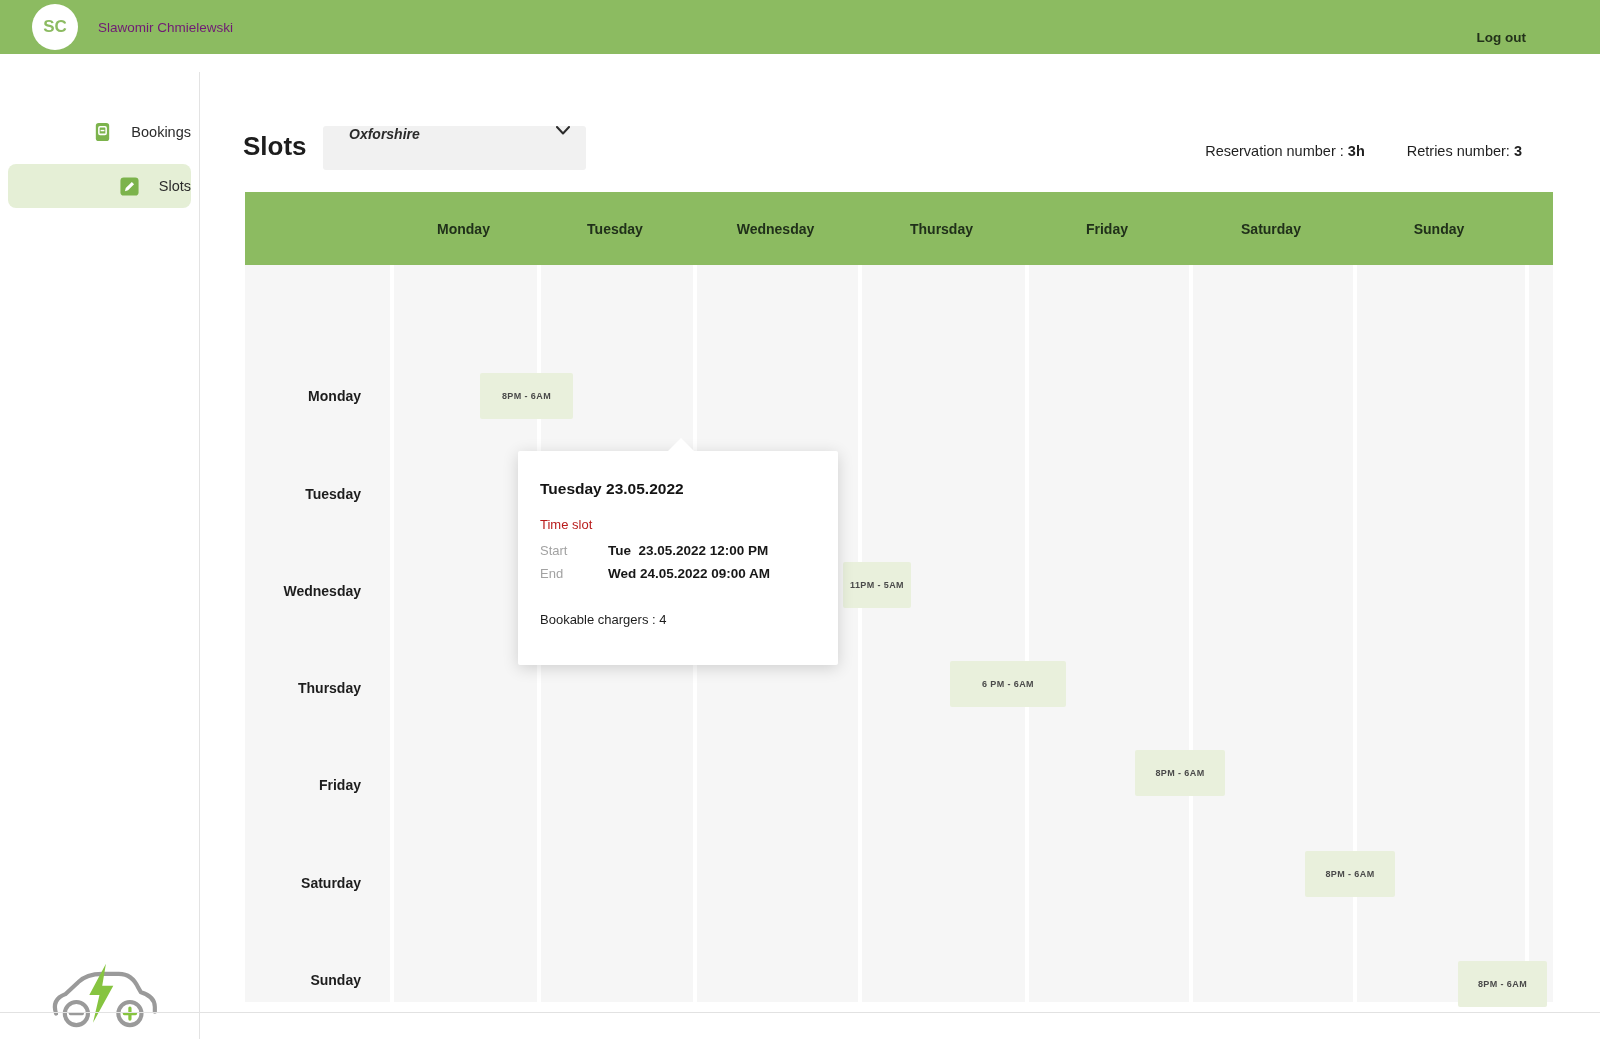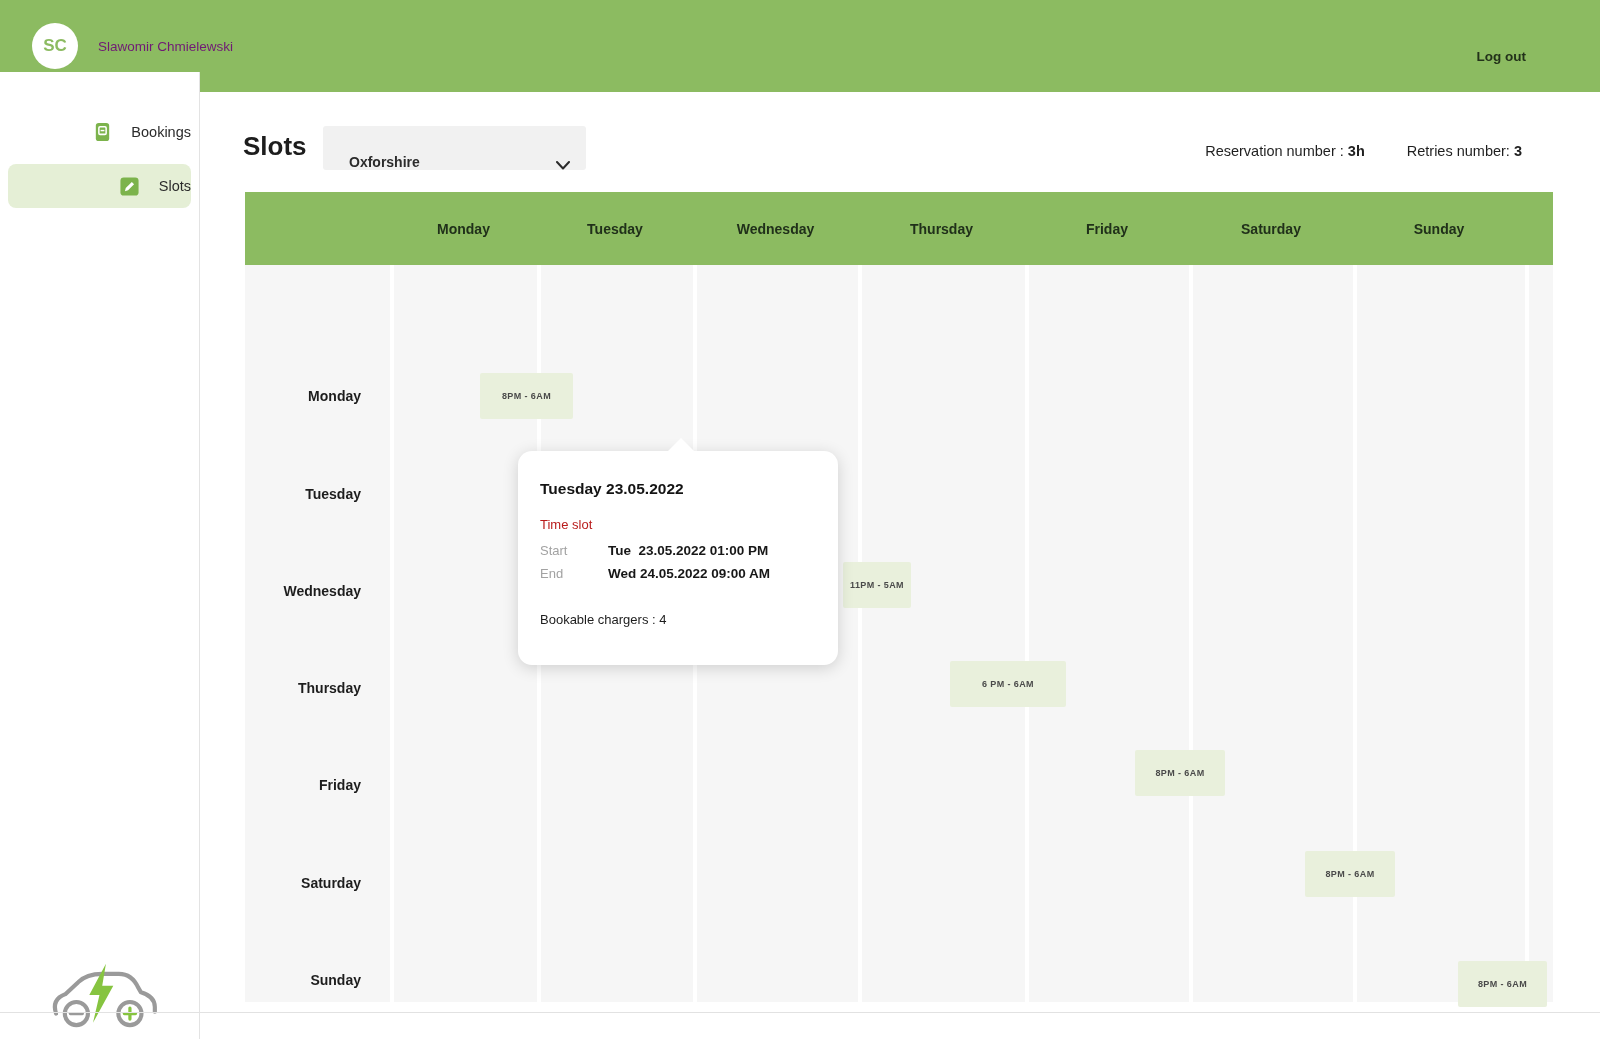--- a/index.html
+++ b/index.html
@@ -1,20 +1,20 @@
 <!DOCTYPE html>
 <html><head>
 <meta charset="utf-8">
 <style>
   * { margin:0; padding:0; box-sizing:border-box; }
   html,body { width:1600px; height:1039px; overflow:hidden; background:#fff;
               font-family:"Liberation Sans","DejaVu Sans",sans-serif; color:#222; }
 
   
-  .topbar { position:absolute; left:0; top:0; width:1600px; height:92px;
+  .topbar { position:absolute; left:0; top:0; width:1600px; height:54px;
             background:#8cbb61; display:flex; align-items:center; }
   .avatar { width:46px; height:46px; border-radius:50%; background:#fff;
             margin-left:32px; display:flex; align-items:center; justify-content:center;
             font-weight:bold; font-size:17px; color:#8cbb61; cursor:pointer; }
   .user-name { margin-left:20px; font-size:13.5px; font-weight:500; color:#701a75; }
   .logout { margin-left:auto; margin-right:74px; font-size:13.5px; font-weight:600;
             color:#23321a; cursor:pointer;margin-top:20px; }
 
   
   .sidebar { position:absolute; left:0; top:72px; width:200px; height:967px;
@@ -27,22 +27,22 @@
   .nav-item .nav-label { margin-left:17px; font-size:14.5px; font-weight:500; color:#2b2b2b; }
 
   .logo { position:absolute; left:34px; top:888px; width:142px; text-align:center; }
   .logo-text { margin-top:2px; font-size:21px; font-weight:bold; letter-spacing:1px; }
   .logo-text .lt-gray { color:#8f8f8f; }
   .logo-text .lt-green { color:#86c440; }
 
   
   .page-title { position:absolute; left:243px; top:131px; font-size:26px; font-weight:600; color:#1d1d1d; }
   .region-select { position:absolute; left:323px; top:126px; width:263px; height:44px;
-                   background:#f1f1f1; border-radius:3px; display:flex; align-items:flex-end;
-                   cursor:pointer; }
+                   background:#f1f1f1; border-radius:3px; display:flex; align-items:flex-start;
+                   cursor:pointer;font-style:italic; }
   .region-select .rs-value { margin-left:26px; font-size:14px; font-weight:600; color:#2b2b2b; }
   .region-select .rs-chevron { margin-left:auto; margin-right:16px; display:flex; }
   .meta { position:absolute; right:78px; top:143px; display:flex; gap:42px;
           font-size:14.5px; color:#1f1f1f; }
   .meta b { font-weight:bold; }
 
   
   .grid { position:absolute; left:245px; top:192px; width:1308px; height:810px; }
   .grid-header { position:absolute; left:0; top:0; width:1308px; height:73px; background:#8cbb61; }
   .day-header { position:absolute; top:0; height:73px; display:flex; align-items:center;
@@ -51,21 +51,21 @@
   .sep { position:absolute; top:73px; width:4px; height:737px; background:#fff; z-index:1; }
   .row-label { position:absolute; left:0; width:116px; text-align:right; font-size:14px;
                font-weight:bold; color:#1d1d1d; z-index:2; }
   .chip { position:absolute; background:#e9f0dc; border-radius:2px; z-index:2;
           display:flex; align-items:center; justify-content:center;
           font-size:9px; font-weight:600; letter-spacing:.4px; color:#4a4a4a; cursor:pointer; }
   .chip.selected { border:1.5px solid #a9cb7e; box-shadow:0 2px 6px rgba(0,0,0,.14); z-index:3; }
 
   
   .popover { position:absolute; left:273px; top:259px; width:320px; min-height:214px;
-             background:#fff; border-radius:14px; box-shadow:0 3px 16px rgba(0,0,0,.16);
+             background:#fff; border-radius:2px; box-shadow:0 3px 16px rgba(0,0,0,.16);
              z-index:5; padding:29px 24px 24px 22px; }
   .popover .arrow { position:absolute; top:-13px; left:150px; width:0; height:0;
                     border-left:13px solid transparent; border-right:13px solid transparent;
                     border-bottom:13px solid #fff; }
   .po-title { font-size:15.5px; font-weight:bold; color:#141414; margin-bottom:19px; }
   .po-section { font-size:13px; color:#b91c1c; margin-bottom:7px; }
   .po-row { display:flex; line-height:23px; }
   .po-row .po-label { width:52px; text-align:left; font-size:13px; color:#a2a2a2; }
   .po-row .ts-value { margin-left:16px; font-size:13.5px; font-weight:bold; color:#171717; white-space:pre; }
   .po-chargers { margin-top:27px; font-size:13px; color:#1d1d1d; }
@@ -173,21 +173,21 @@
       <div class="chip" style="left: 1060px; top: 659px; width: 90px; height: 46px;">8PM - 6AM</div>
       <div class="chip" style="left: 1213px; top: 769px; width: 89px; height: 46px;">8PM - 6AM</div>
     </div>
 
   <div class="popover">
     <div class="arrow"></div>
     <div class="po-title">Tuesday 23.05.2022</div>
     <div class="po-section">Time slot</div>
     <div class="po-row">
       <span class="po-label">Start</span>
-      <span class="ts-value">Tue  23.05.2022 01:00 PM</span>
+      <span class="ts-value">Tue  23.05.2022 12:00 PM</span>
     </div>
     <div class="po-row">
       <span class="po-label">End</span>
       <span class="ts-value">Wed 24.05.2022 09:00 AM</span>
     </div>
     <div class="po-chargers">Bookable chargers : 4</div>
   </div>
 </div>
 
 <div class="bottom-divider"></div>

